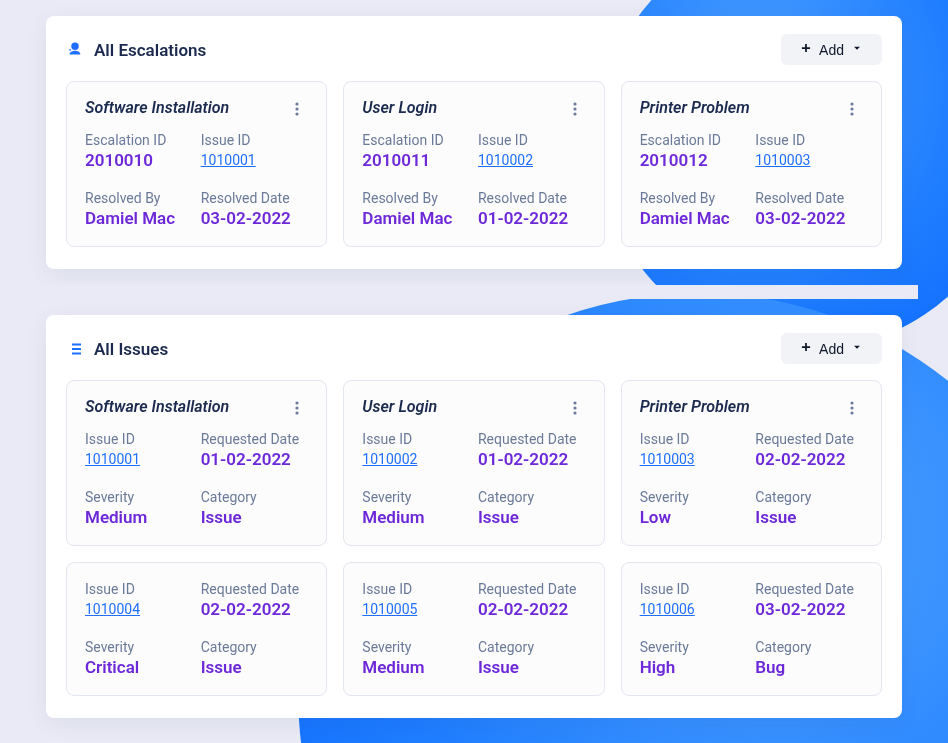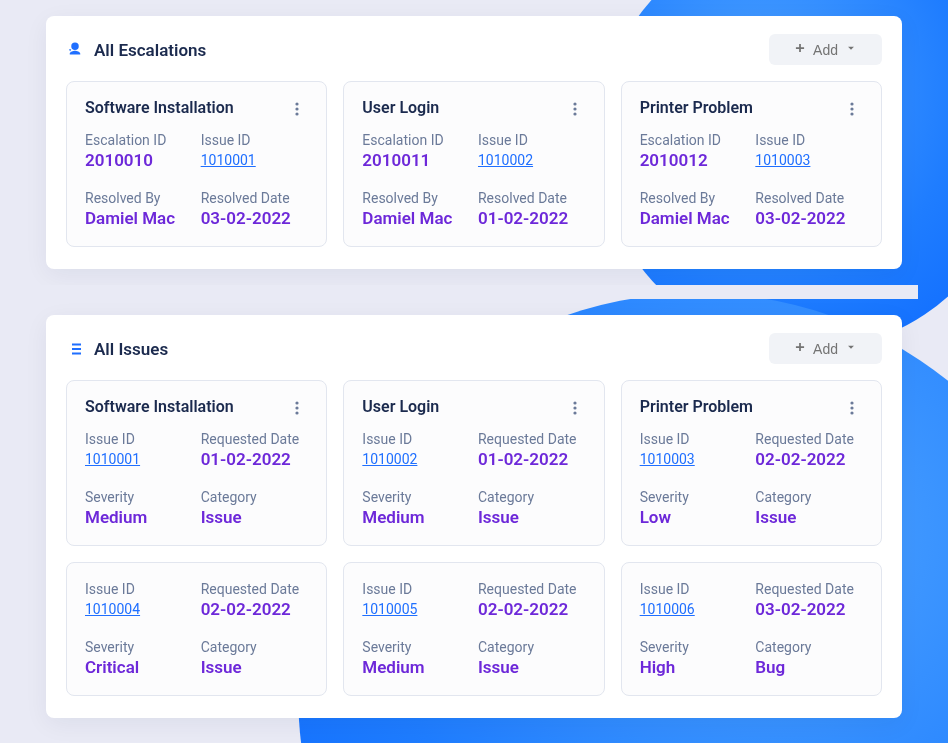--- a/index.html
+++ b/index.html
@@ -66,24 +66,24 @@
     color: #1f6fff;
     display: flex;
     align-items: center;
     justify-content: center;
   }
   .add-btn {
     display: flex;
     align-items: center;
     gap: 6px;
     background: #f1f3f7;
-    color: #737373;
+    color: #0f172a;
     border: none;
     border-radius: 6px;
-    padding: 7px 24px;
+    padding: 7px 18px;
     font-size: 14px;
     font-weight: 500;
     cursor: pointer;
   }
   .add-btn svg { width: 14px; height: 14px; }
   .cards {
     display: grid;
     grid-template-columns: repeat(3, 1fr);
     gap: 16px;
   }
@@ -91,20 +91,21 @@
     border: 1px solid #e2e6ef;
     border-radius: 8px;
     background: #fcfcfd;
     padding: 16px 18px 18px 18px;
   }
   .card-head {
     display: flex;
     justify-content: space-between;
     align-items: flex-start;
     margin-bottom: 10px;
+    font-style: italic;
   }
   .card-title {
     font-size: 16px;
     font-weight: 600;
     color: #1b2a4e;
   }
   .kebab {
     width: 22px;
     height: 22px;
     display: flex;

